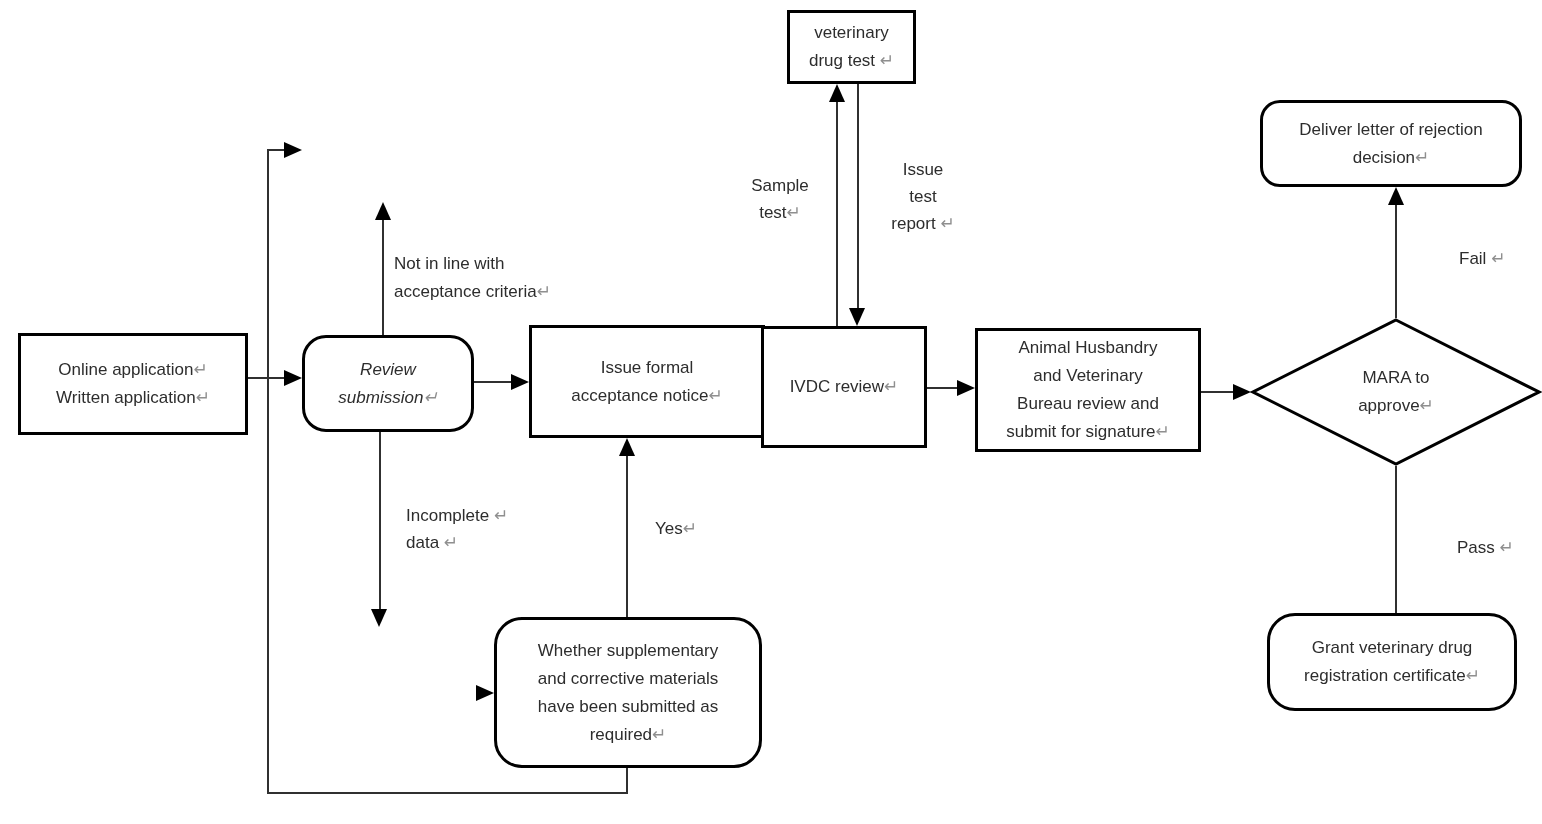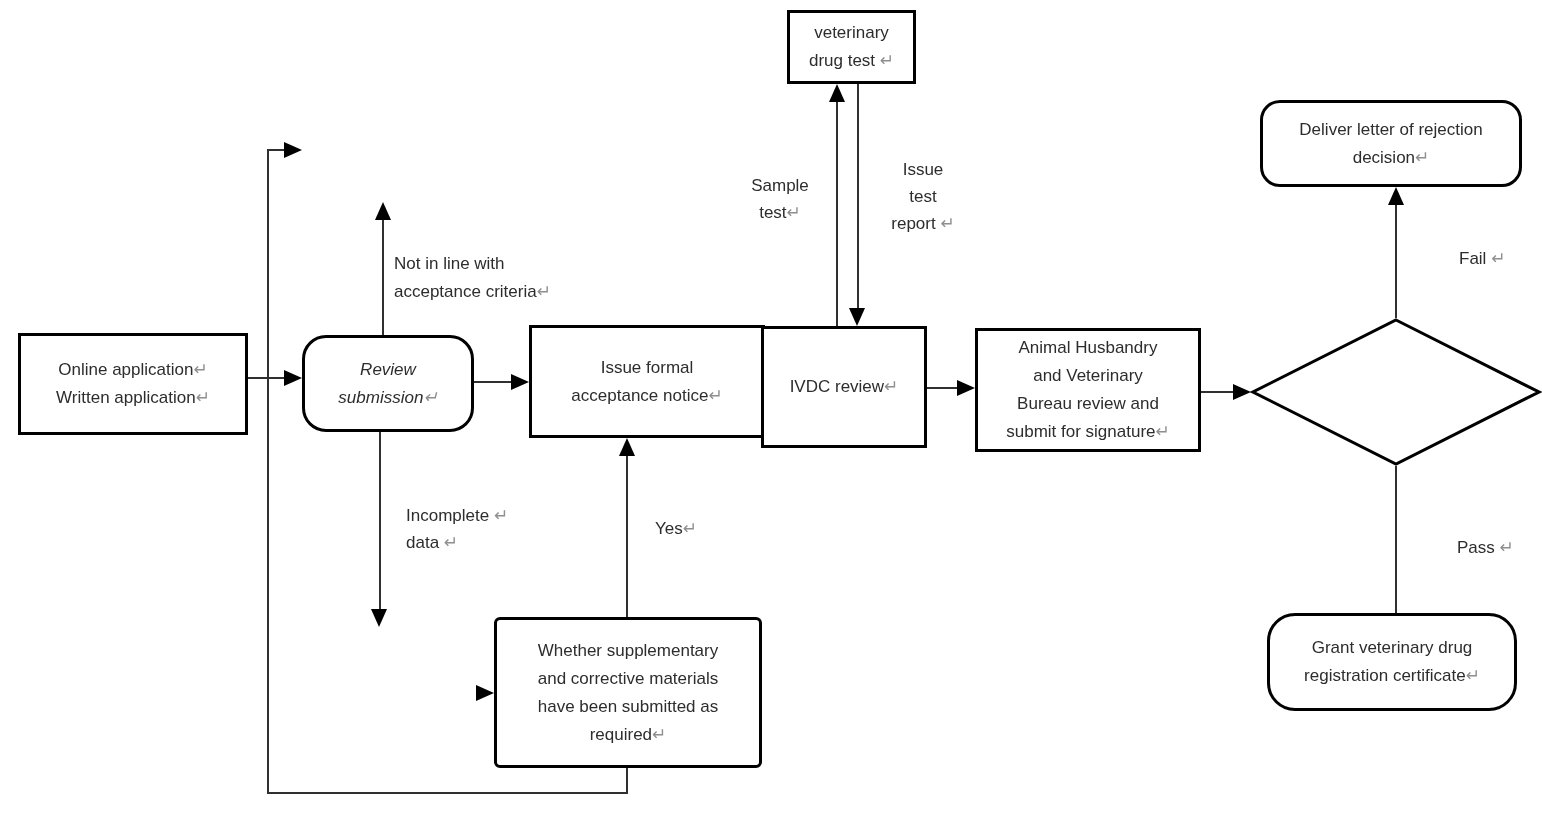--- a/index.html
+++ b/index.html
@@ -4,21 +4,21 @@
 <style>
   html,body{margin:0;padding:0;background:#ffffff;}
   #canvas{position:relative;width:1542px;height:824px;background:#ffffff;overflow:hidden;
           font-family:"Liberation Sans",sans-serif;color:#2d2d2d;}
   .node{position:absolute;display:flex;align-items:center;justify-content:center;
         border:3px solid #000;background:#fff;box-sizing:border-box;text-align:center;
         font-size:17px;line-height:28px;}
   .rounded{border-radius:24px;}
   .r20{border-radius:20px;}
   .r28{border-radius:28px;}
-  .r38{border-radius:6px;}
+  .r38{border-radius:28px;}
   .label{position:absolute;font-size:17px;line-height:28px;text-align:left;}
   .label.center{text-align:center;}
   .ret{color:#8f8f8f;white-space:pre;}
   .hline{position:absolute;height:2px;background:#303030;}
   .vline{position:absolute;width:2px;background:#303030;}
   .ah{position:absolute;width:0;height:0;}
   .ah-right{border-top:8px solid transparent;border-bottom:8px solid transparent;border-left:18px solid #000;}
   .ah-up{border-left:8px solid transparent;border-right:8px solid transparent;border-bottom:18px solid #000;}
   .ah-down{border-left:8px solid transparent;border-right:8px solid transparent;border-top:18px solid #000;}
   .diamond-svg{position:absolute;}
@@ -114,20 +114,26 @@
         <div class="line"><span>Animal Husbandry</span></div>
         <div class="line"><span>and Veterinary</span></div>
         <div class="line"><span>Bureau review and</span></div>
         <div class="line"><span>submit for signature</span><span class="ret">↵</span></div>
       </div>
     </div>
 
   <svg class="diamond-svg" style="left:1250px;top:317px;" width="292" height="150" viewBox="0 0 292 150">
     <polygon points="146,3 289,75 146,147 3,75" fill="#ffffff" stroke="#000000" stroke-width="3"></polygon>
   </svg>
+  <div class="diamond-text" style="left:1250px;top:317px;width:292px;height:150px;">
+      <div>
+        <div class="line"><span>MARA to</span></div>
+        <div class="line"><span>approve</span><span class="ret">↵</span></div>
+      </div>
+    </div>
 
   <div class="node r20" style="left:1260px;top:100px;width:262px;height:87px;">
       <div>
         <div class="line"><span>Deliver letter of rejection</span></div>
         <div class="line"><span>decision</span><span class="ret">↵</span></div>
       </div>
     </div>
 
   <div class="node r28" style="left:1267px;top:613px;width:250px;height:98px;">
       <div>

